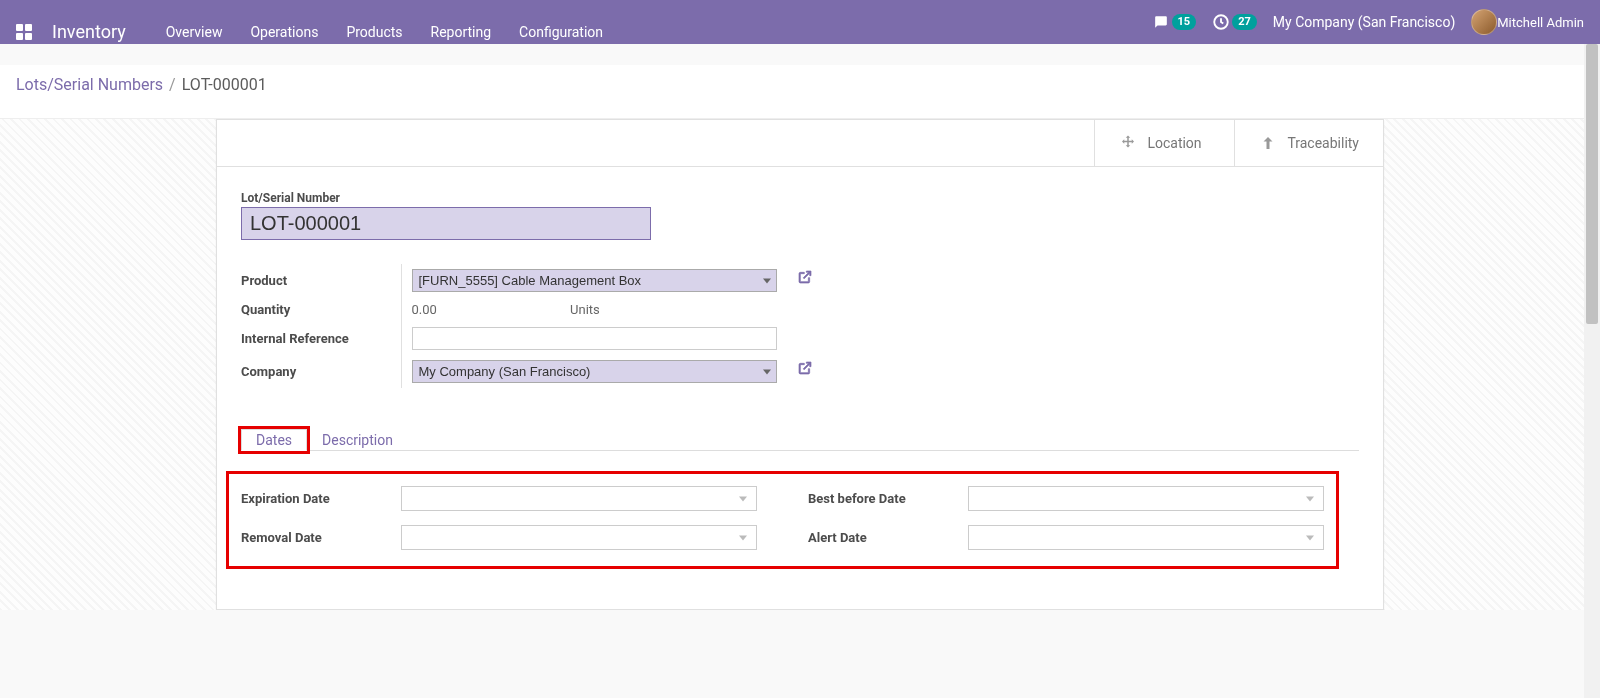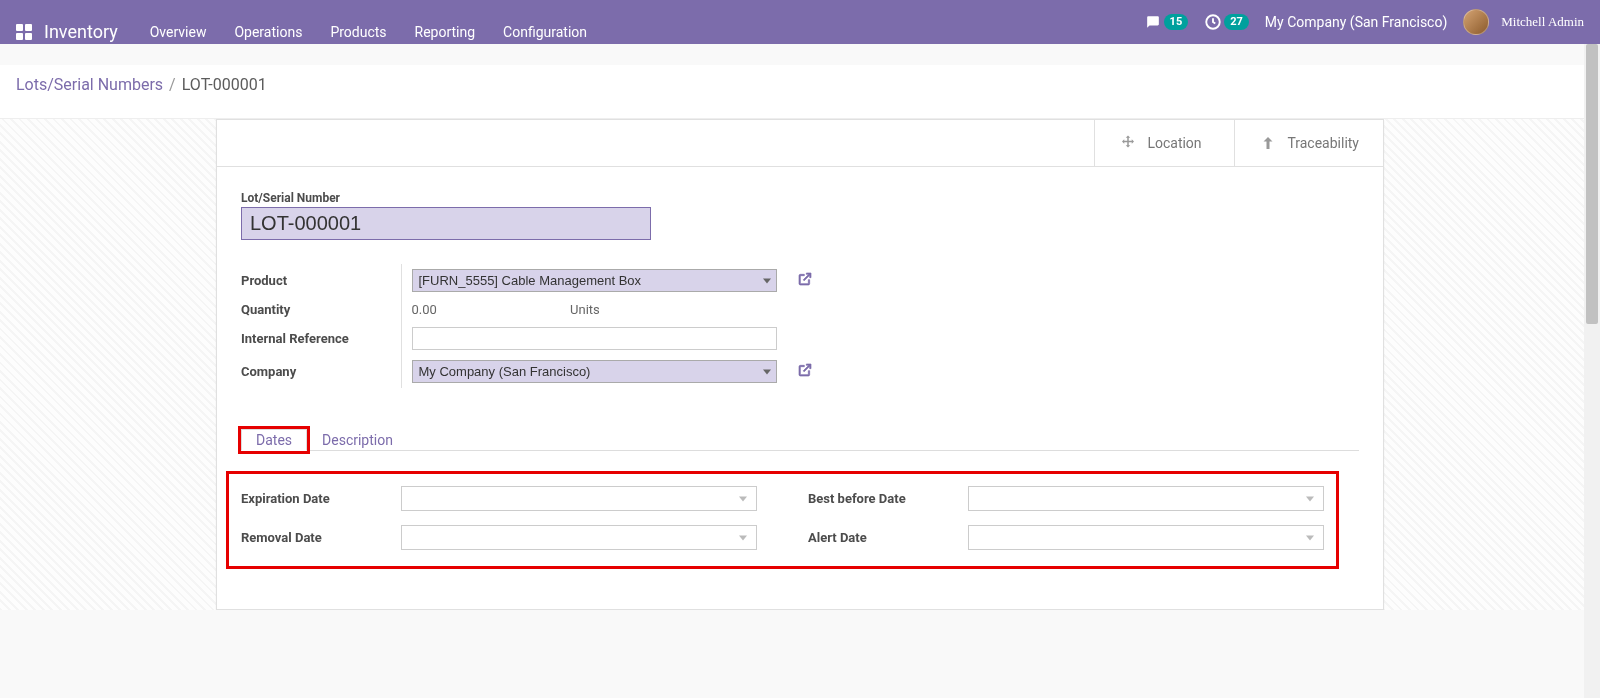--- a/index.html
+++ b/index.html
@@ -1,30 +1,30 @@
 <!DOCTYPE html>
 <html><head>
 <meta charset="utf-8">
 <style>
   * { box-sizing: border-box; margin: 0; padding: 0; }
   body { font-family: -apple-system, BlinkMacSystemFont, "Segoe UI", Roboto, "Helvetica Neue", Arial, sans-serif; font-size: 13px; color: #4c4c4c; background: #f9f9f9; overflow-x: hidden; }
   
   
   .navbar { background: #7c6cab; height: 44px; display: flex; align-items: center; padding: 0 16px; color: #fff; }
-  .navbar-left { display: flex; align-items: center; gap: 12px; margin-top: 19px; }
+  .navbar-left { display: flex; align-items: center; gap: 20px; margin-top: 19px; }
   .apps-icon { display: grid; grid-template-columns: 1fr 1fr; grid-template-rows: 1fr 1fr; gap: 2px; width: 16px; height: 16px; cursor: pointer; }
   .apps-icon span { background: #fff; border-radius: 1px; }
   .app-title { font-size: 18px; font-weight: 400; margin-right: 20px; }
   .nav-menu { display: flex; gap: 28px; }
   .nav-item { color: #fff; cursor: pointer; font-size: 14px; }
   .navbar-right { margin-left: auto; display: flex; align-items: center; gap: 16px; }
   .badge-bubble { display: flex; align-items: center; gap: 2px; }
   .badge-count { background: #00a09d; color: #fff; border-radius: 8px; padding: 0 6px; font-size: 11px; font-weight: bold; line-height: 16px; min-width: 18px; text-align: center; }
   .company-name { font-size: 14px; }
-  .user-area { display: flex; align-items: center; gap: 12px; font-family: Liberation Serif, serif; }
+  .user-area { display: flex; align-items: center; gap: 0; }
   .avatar { width: 26px; height: 26px; border-radius: 50%; background: linear-gradient(135deg,#d4a373,#8b5a2b); border: 1px solid rgba(255,255,255,0.3);}
   
   
   .control-bar { background: #fff; padding: 10px 16px 12px; border-bottom: 1px solid #eee; margin-top: 21px; }
   .breadcrumb { font-size: 16px; color: #7c6cab; margin-bottom: 12px; display: flex; align-items: center; gap: 6px; }
   .breadcrumb .sep { color: #999; }
   .breadcrumb .current { color: #5c5c5c; }
   .control-row { display: flex; align-items: center; justify-content: space-between; }
   .control-left { display: flex; gap: 6px; }
   .btn { padding: 5px 12px; border: 1px solid #ccc; background: #fff; border-radius: 3px; cursor: pointer; font-size: 13px; }
@@ -47,21 +47,21 @@
   
   .form-body { padding: 24px 24px 30px; }
   .title-label { font-size: 12px; font-weight: bold; color: #4c4c4c; margin-bottom: 2px; display: block; }
   .title-input { width: 410px; font-size: 20px; padding: 4px 8px; border: 1px solid #7c6cab; background: #d8d3ea; color: #333; margin-bottom: 24px; }
   
   .field-table { border-collapse: collapse; }
   .field-table td { padding: 5px 0; vertical-align: middle; }
   .field-label { width: 160px; font-weight: bold; font-size: 13px; color: #4c4c4c; border-right: 1px solid #e0e0e0; padding-right:10px;}
   .field-cell { padding-left: 10px !important; }
   .m2o-input { width: 365px; padding: 3px 22px 3px 6px; border: 1px solid #aaa; background: #d8d3ea; font-size: 13px; color: #333; position: relative; }
-  .m2o-wrap { display: flex; align-items: center; gap: 20px; }
+  .m2o-wrap { display: flex; gap: 20px; }
   .m2o-wrap::after { content: ""; }
   .dropdown-caret { position: absolute; right: 6px; top: 50%; transform: translateY(-50%); width:0; height:0; border-left:4px solid transparent; border-right:4px solid transparent; border-top:5px solid #666;}
   .m2o-rel { position:relative; display:inline-block;}
   .ext-link { color: #7c6cab; cursor: pointer; }
   .ext-link svg { width:16px; height:16px; fill:#7c6cab; stroke:#7c6cab;}
   .readonly-val { color: #666; }
   .readonly-unit { margin-left: 130px; color:#666;}
   .text-input { width: 365px; padding: 3px 6px; border: 1px solid #ccc; background: #fff; font-size: 13px; }
   
   

